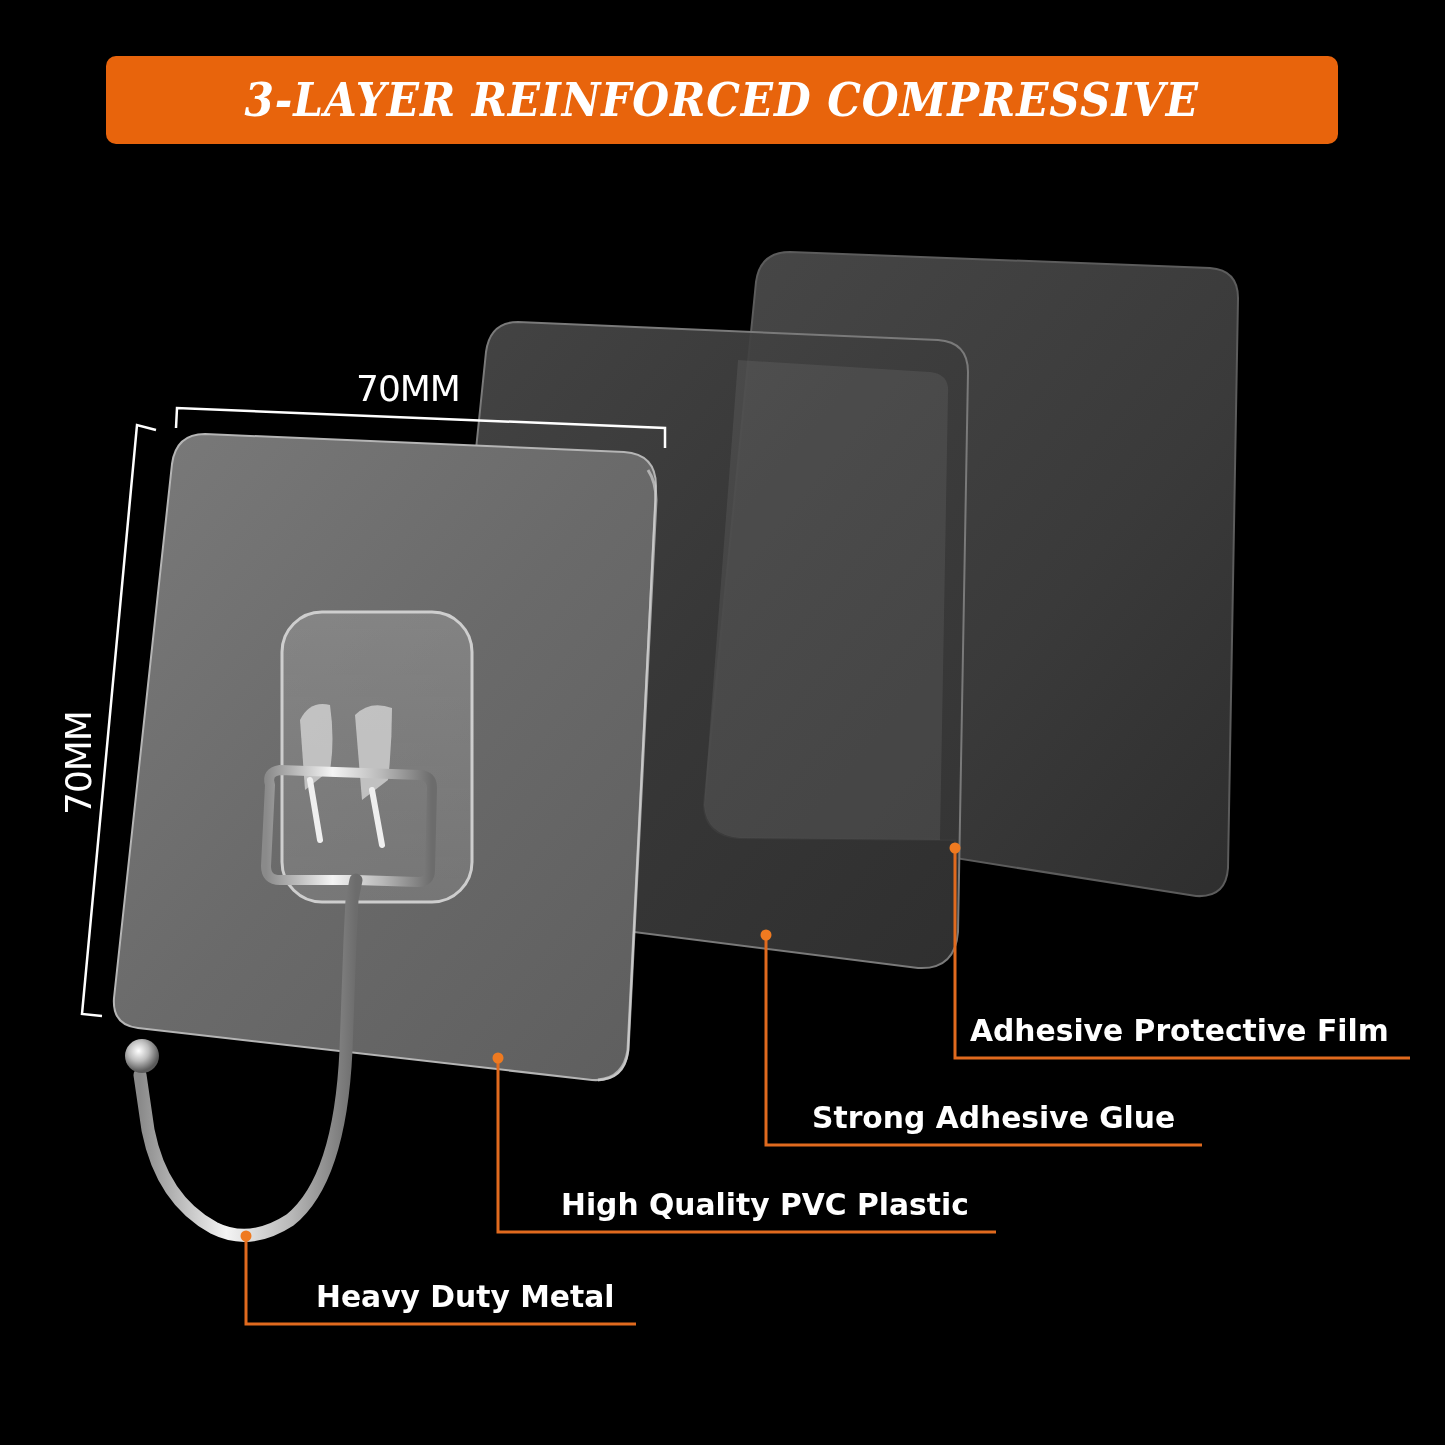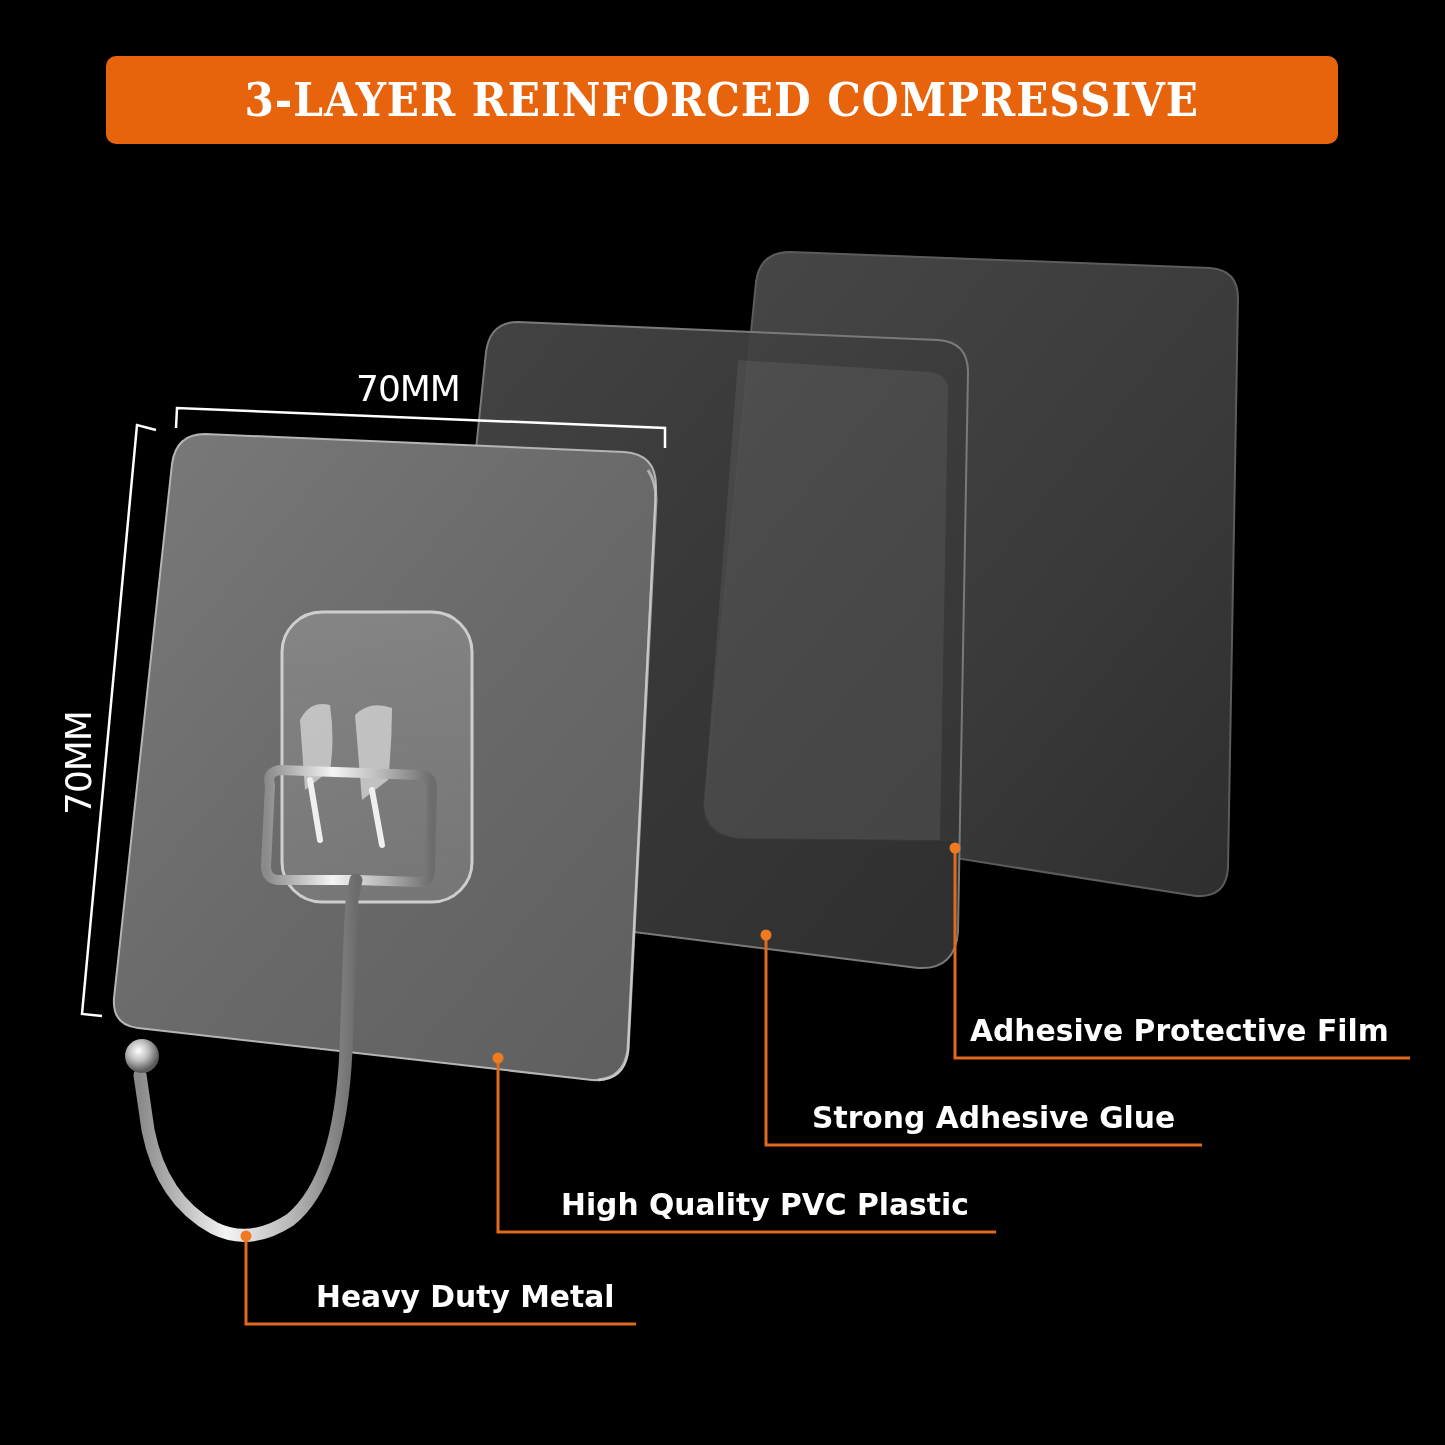--- a/index.html
+++ b/index.html
@@ -18,20 +18,21 @@
       position: absolute;
       left: 106px;
       top: 56px;
       width: 1232px;
       height: 88px;
       background: #e8640c;
       border-radius: 10px;
       display: flex;
       align-items: center;
       justify-content: center;
+      font-style: italic;
     }
     .banner-title {
       color: #ffffff;
       font-family: "DejaVu Serif", serif;
       font-weight: bold;
       font-size: 46px;
       letter-spacing: 1px;
       transform: scaleX(0.92);
       white-space: nowrap;
     }

